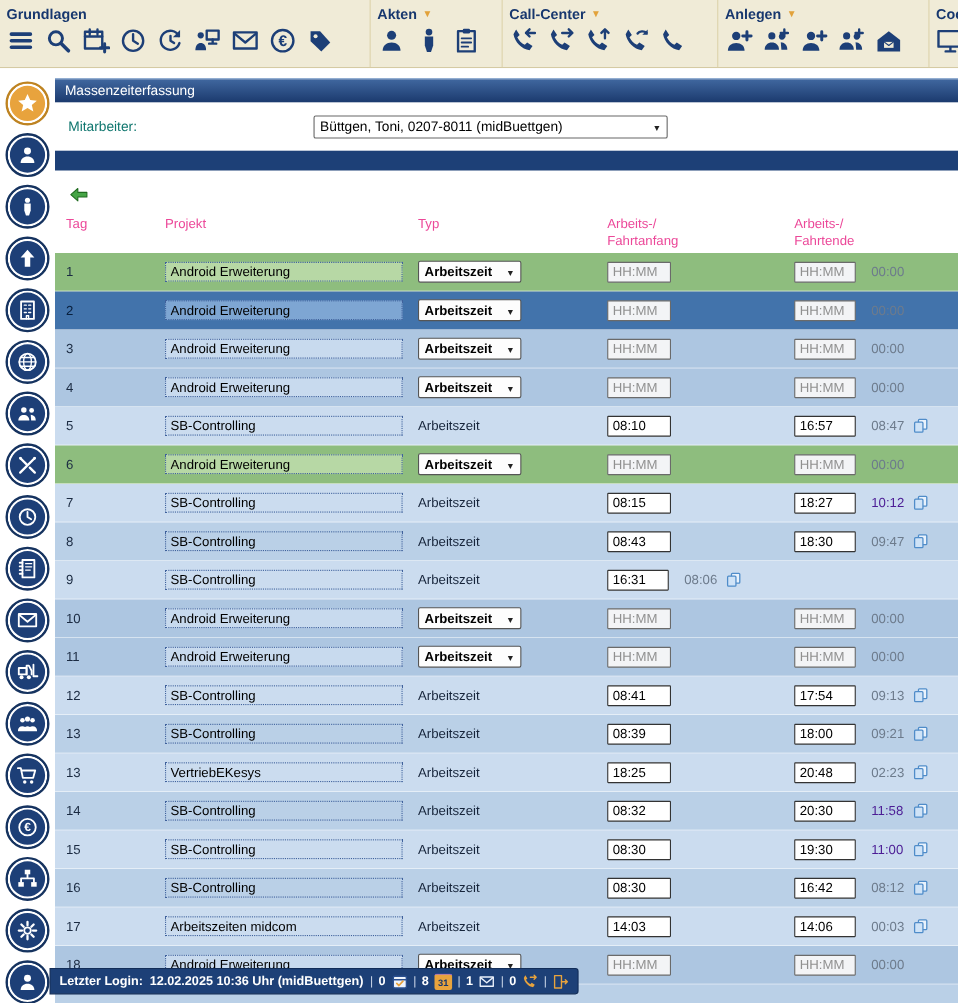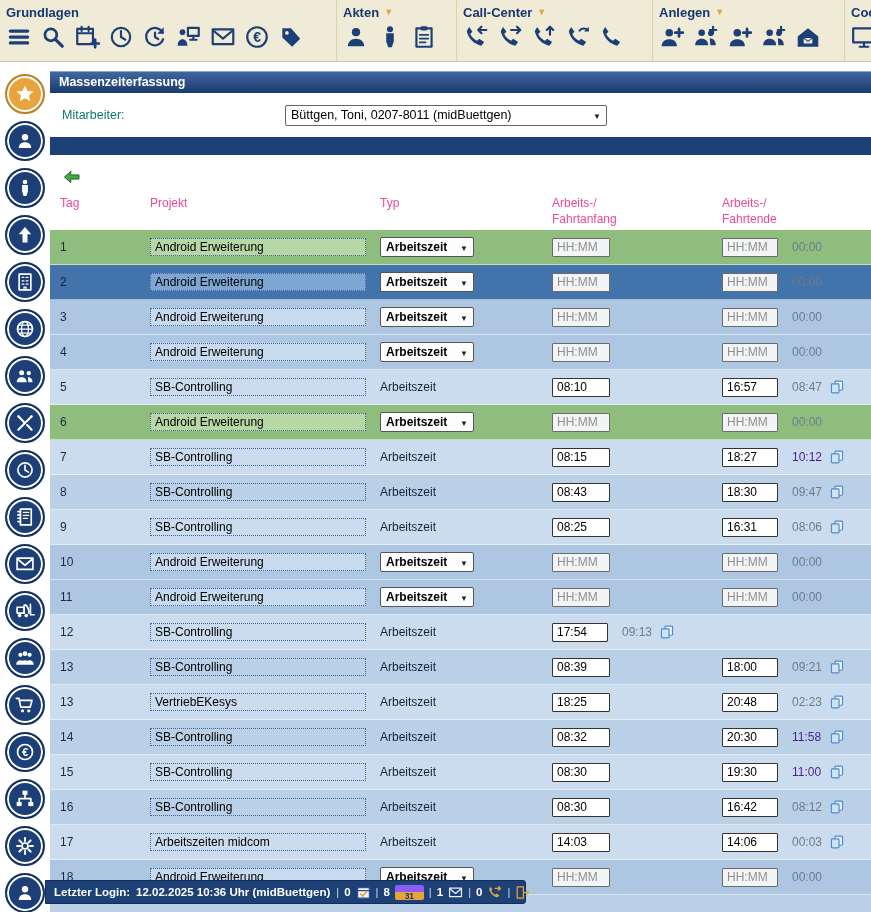--- a/index.html
+++ b/index.html
@@ -28,21 +28,21 @@
   .side-circle{width:40px;height:40px;border-radius:50%;background:#1d3f77;border:2px solid #16335f;
                box-shadow:inset 0 0 0 2px #fff;margin:0 auto 7px;display:flex;align-items:center;
                justify-content:center;color:#fff;box-sizing:border-box;}
   .side-circle.active{background:#e8a33d;border-color:#bd8322;}
   .side-ico{width:20px;height:20px;display:block;}
 
   
   .main{position:absolute;left:50px;top:62px;width:821px;bottom:0;background:#fff;overflow:hidden;}
   .title-bar{margin-top:9px;height:21px;line-height:21px;padding:0 9px;
              background:linear-gradient(#40679f,#1b3a6e);border-top:1px solid #88a6cd;
-             color:#fff;font-weight:bold;font-size:12.5px;}
+             color:#fff;font-weight:normal;font-size:12.5px;}
   .form-row{margin-top:9px;height:26px;display:flex;align-items:center;}
   .flabel{color:#0f766e;font-size:12.5px;margin-left:12px;width:223px;}
   .fsel{display:inline-flex;align-items:center;justify-content:space-between;background:#fff;
         border:1px solid #666;border-radius:2px;height:21px;box-sizing:border-box;
         padding:0 5px;font-size:12px;color:#000;white-space:nowrap;overflow:hidden;}
   .fsel.big{width:322px;font-size:12.5px;}
   .sel-arrow{margin-left:6px;}
   .sel-arrow::before{content:"▼";font-size:8px;color:#222;}
   .divider-bar{margin-top:9px;height:18px;background:#1d4077;}
   .arrow-row{margin-top:13px;height:18px;padding-left:8px;}
@@ -86,23 +86,23 @@
 
   
   .statusbar{position:absolute;left:45px;top:880px;width:481px;height:24px;background:#1d4077;
              border:1px solid #122d58;border-radius:0 3px 3px 0;display:flex;align-items:center;
              gap:6px;padding:0 8px;box-sizing:border-box;z-index:6;color:#fff;}
   .sb-label,.sb-value,.sb-val{font-weight:bold;font-size:11.5px;white-space:nowrap;}
   .sb-counters{display:inline-flex;align-items:center;gap:5px;}
   .sb-sep{color:#cdd8ea;font-size:11px;}
   .sb-icon{width:15px;height:15px;color:#e8a33d;display:inline-block;}
   .sb-icon[data-name="mail-icon"]{color:#e9f0fa;}
-  .cal31{width:29px;height:15px;background:#e8a33d;color:#17376e;font-size:8.5px;font-weight:bold;
+  .cal31{width:16px;height:15px;background:#e8a33d;color:#17376e;font-size:8.5px;font-weight:bold;
          display:inline-flex;align-items:center;justify-content:center;border-radius:2px;
-         border-top:7px solid #8b5cf6;box-sizing:border-box;}
+         border-top:1px solid #8b5cf6;box-sizing:border-box;}
 
   
   .ico{width:100%;height:100%;display:block;}
   .ico *{stroke-linecap:round;stroke-linejoin:round;}
   .s15{fill:none;stroke:currentColor;stroke-width:1.5;}
   .s2{fill:none;stroke:currentColor;stroke-width:2;}
   .s25{fill:none;stroke:currentColor;stroke-width:2.5;}
   .s3{fill:none;stroke:currentColor;stroke-width:3;}
 </style>
 </head>
@@ -664,21 +664,20 @@
     </div>
   </div>
 
   <div class="trow row--light" data-name="table-row">
     <div class="c-day"><span class="day-num" data-name="day-label">9</span></div>
     <div class="c-proj"><input class="proj" data-name="project-input" value="SB-Controlling" style=""></div>
     <div class="c-typ">
       
       <span class="typ-text" data-name="typ-label">Arbeitszeit</span>
     </div>
-    <div class="c-start"><input class="tin filled" data-name="start-input" placeholder="HH:MM" value="08:25" style=""></div>
     <div class="c-end">
       <input class="tin filled" data-name="end-input" placeholder="HH:MM" value="16:31" style="">
       <span class="dur" data-name="duration-label">08:06</span>
       <span class="copy" data-name="copy-icon">
               <svg class="ico" viewBox="0 0 24 24">
                 <rect x="8.5" y="2" width="13" height="15.5" rx="1.5" fill="#e9f2fc" stroke="#4f8cc9" stroke-width="2"></rect>
                 <rect x="2.5" y="6.5" width="13" height="15.5" rx="1.5" fill="#cfe3f7" stroke="#4f8cc9" stroke-width="2"></rect>
               </svg>
             </span>
     </div>
@@ -720,20 +719,21 @@
     </div>
   </div>
 
   <div class="trow row--light" data-name="table-row">
     <div class="c-day"><span class="day-num" data-name="day-label">12</span></div>
     <div class="c-proj"><input class="proj" data-name="project-input" value="SB-Controlling" style=""></div>
     <div class="c-typ">
       
       <span class="typ-text" data-name="typ-label">Arbeitszeit</span>
     </div>
+    <div class="c-start"><input class="tin filled" data-name="start-input" placeholder="HH:MM" value="08:41" style=""></div>
     <div class="c-end">
       <input class="tin filled" data-name="end-input" placeholder="HH:MM" value="17:54" style="">
       <span class="dur" data-name="duration-label">09:13</span>
       <span class="copy" data-name="copy-icon">
               <svg class="ico" viewBox="0 0 24 24">
                 <rect x="8.5" y="2" width="13" height="15.5" rx="1.5" fill="#e9f2fc" stroke="#4f8cc9" stroke-width="2"></rect>
                 <rect x="2.5" y="6.5" width="13" height="15.5" rx="1.5" fill="#cfe3f7" stroke="#4f8cc9" stroke-width="2"></rect>
               </svg>
             </span>
     </div>

